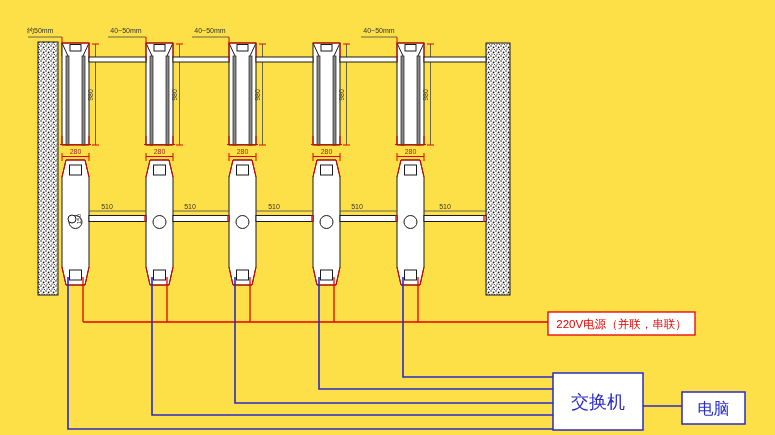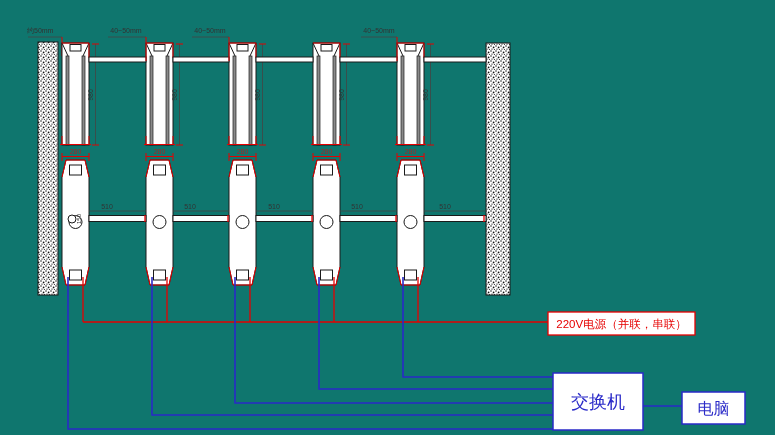--- a/index.html
+++ b/index.html
@@ -1,16 +1,16 @@
 <!DOCTYPE html>
 <html style="--line_black: #1a1a1a; --dim_red: #e60000; --dim_text_red: #a02828; --wire_blue: #2a2ac8;"><head>
 <meta charset="utf-8">
 <style>
   html,body{margin:0;padding:0;background:#fff;}
-  #stage{position:relative;width:775px;height:435px;background:#0f766e;overflow:hidden;}
+  #stage{position:relative;width:775px;height:435px;background:#fde047;overflow:hidden;}
   svg text{font-family:"Liberation Sans",sans-serif;fill:#333;}
   .shape{fill:#fff;stroke:var(--line_black,#1a1a1a);stroke-width:1;}
   .blk{stroke:var(--line_black,#1a1a1a);stroke-width:1;fill:none;}
   .thin{stroke:#444;stroke-width:.8;fill:none;}
   .panel{fill:#8a8a8a;stroke:var(--line_black,#1a1a1a);stroke-width:.7;}
   .redl{stroke:var(--dim_red,#e60000);stroke-width:1;fill:none;}
   .redw{stroke:var(--dim_red,#e60000);stroke-width:1.3;fill:none;}
   .bluew{stroke:var(--wire_blue,#2a2ac8);stroke-width:1.6;fill:none;}
   .t7{font-size:7px;}
   .t6{font-size:6px;}

